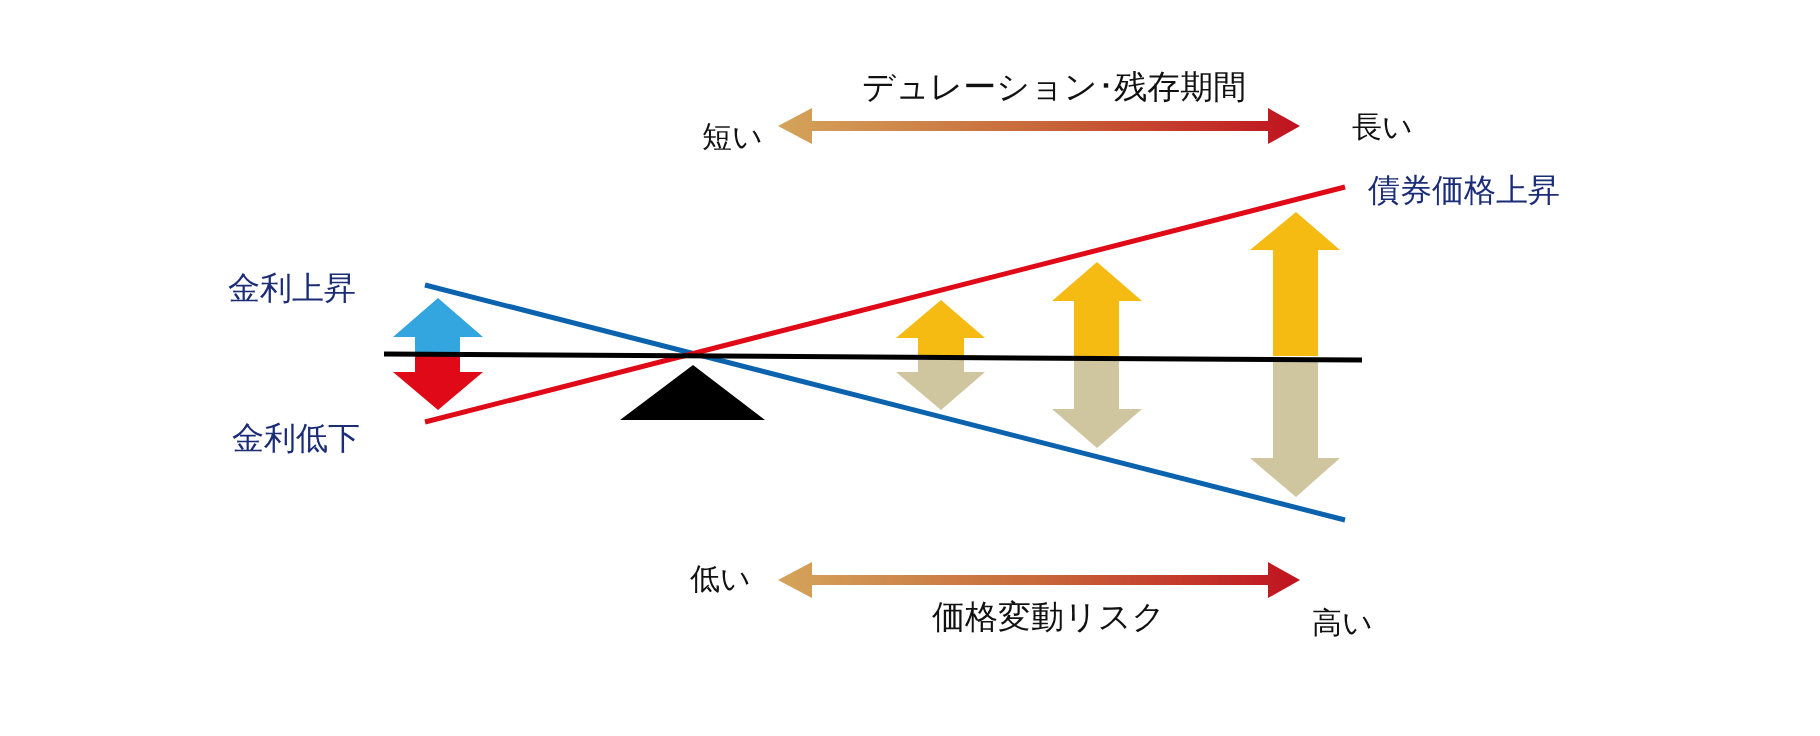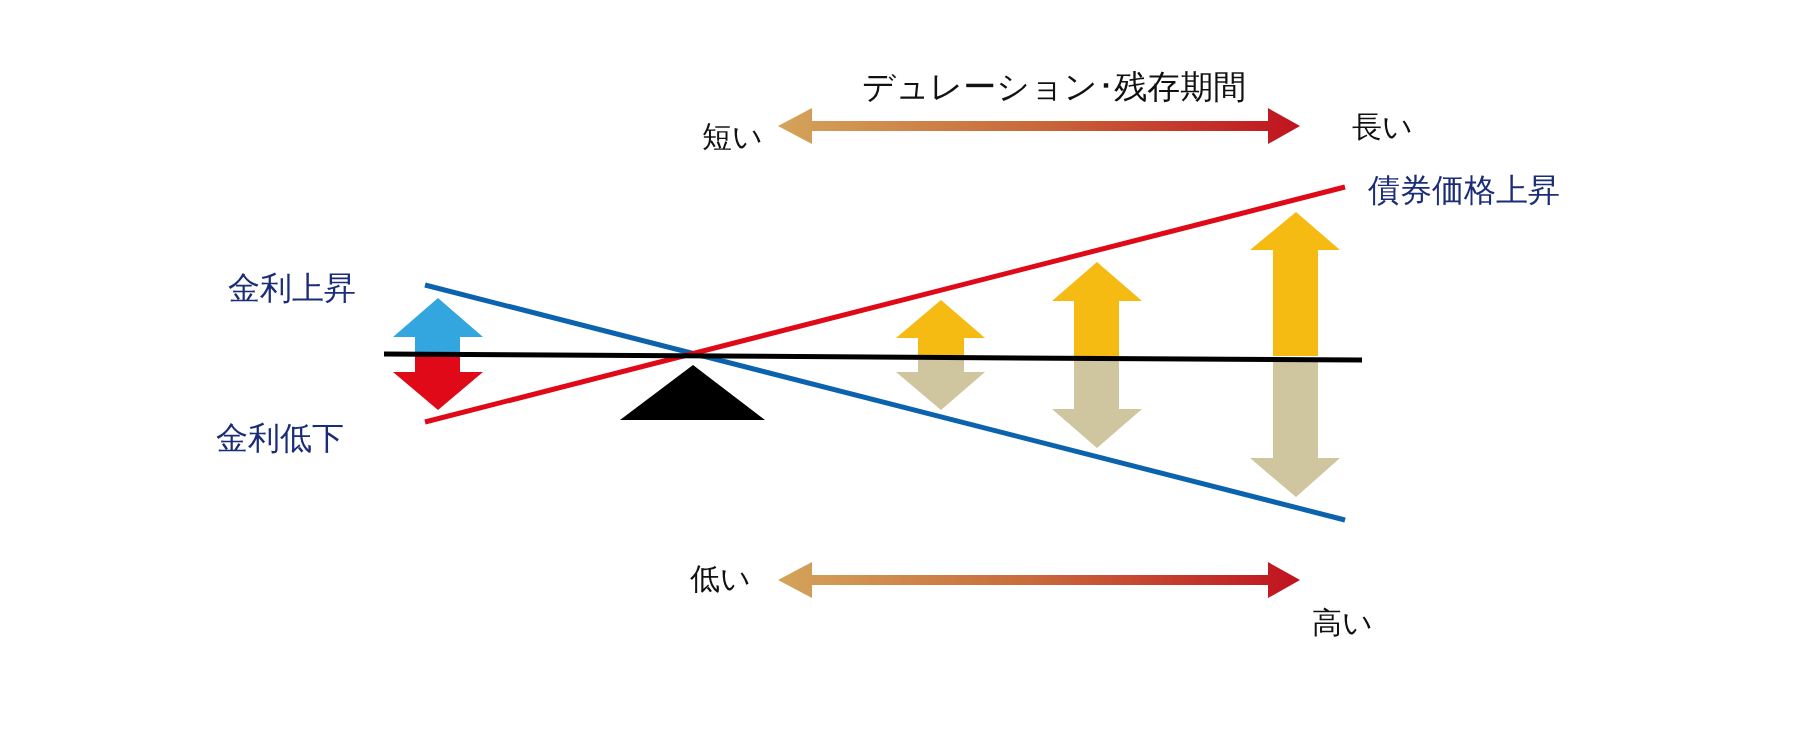--- a/index.html
+++ b/index.html
@@ -71,20 +71,21 @@
 
     <polygon points="693,365 765,420 620,420" fill="#000000"></polygon>
   </svg>
 
   
   <div class="lbl black title" style="left:862px; top:70px;">デュレーション･残存期間</div>
   <div class="lbl black" style="left:702px; top:122px;">短い</div>
   <div class="lbl black" style="left:1352px; top:112px;">長い</div>
 
   <div class="lbl navy" style="left:228px; top:272px;">金利上昇</div>
-  <div class="lbl navy" style="left:216px; top:422px;text-align:right;">金利低下</div>
+  <div class="lbl navy" style="left:232px; top:422px;text-align:right;">金利低下</div>
 
   <div class="lbl navy" style="left:1368px; top:174px;">債券価格上昇</div>
 
   <div class="lbl black" style="left:690px; top:564px;">低い</div>
   <div class="lbl black" style="left:1312px; top:566px;margin-top:42px;">高い</div>
+  <div class="lbl black title" style="left:932px; top:600px;">価格変動リスク</div>
 
 </div>
 
 </body></html>

